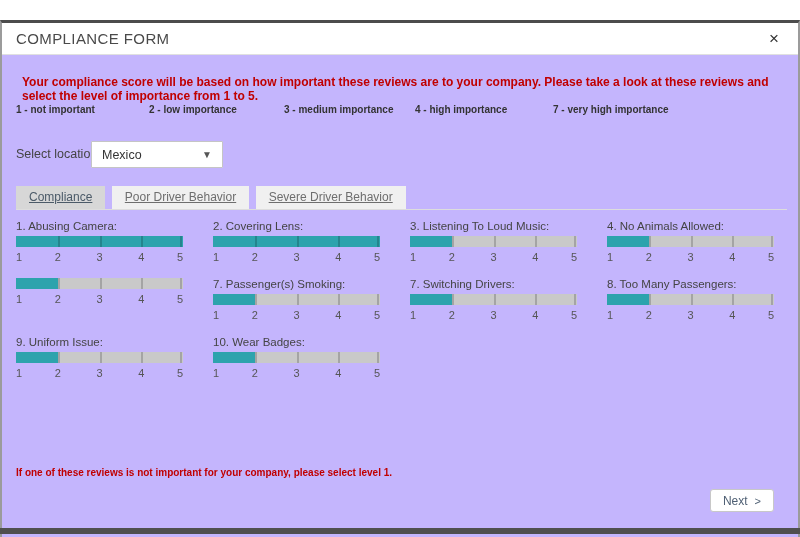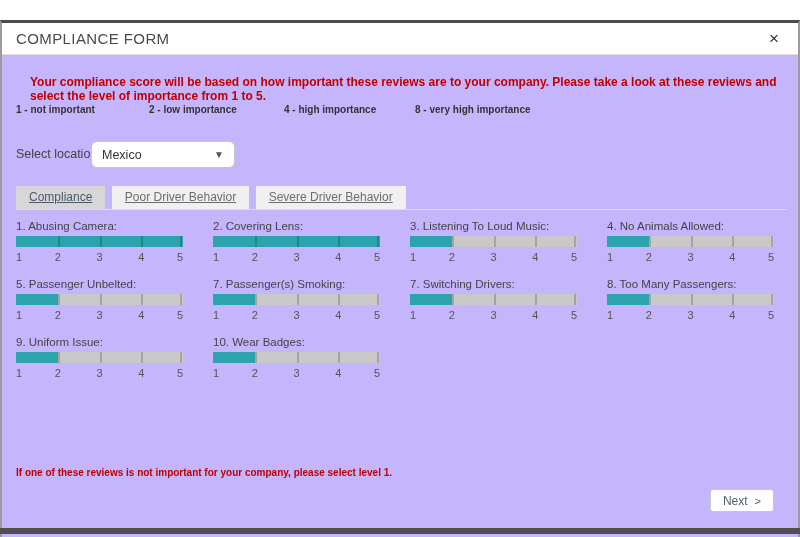--- a/index.html
+++ b/index.html
@@ -14,33 +14,33 @@
   }
   .bottom-bar{position:absolute;left:0;top:528px;width:800px;height:6px;background:#4f4f4f;}
 
   
   .dlg-header{position:absolute;left:0;top:0;width:100%;height:32px;border-bottom:1px solid #e0e0e0;background:#fff;}
   .dlg-title{position:absolute;left:14px;top:7px;font-size:15px;color:#4a4a4a;letter-spacing:.4px;}
   .close-btn{position:absolute;right:12px;top:4px;width:24px;height:24px;border:0;background:transparent;
     font-size:17px;line-height:24px;color:#333;cursor:pointer;padding:0;text-align:center;font-family:inherit;}
 
   
-  .intro{position:absolute;left:28px;top:52px;width:766px;font-size:12px;font-weight:bold;color:var(--red);}
+  .intro{position:absolute;left:20px;top:52px;width:766px;font-size:12px;font-weight:bold;color:var(--red);}
   .legend{position:absolute;left:0;top:81px;width:100%;height:16px;}
   .legend span{position:absolute;font-size:10px;font-weight:bold;color:#333;white-space:nowrap;}
   .legend span:nth-child(1){left:14px;}
   .legend span:nth-child(2){left:147px;}
   .legend span:nth-child(3){left:282px;}
   .legend span:nth-child(4){left:413px;}
   .legend span:nth-child(5){left:551px;}
 
   
   .select-row{position:absolute;left:14px;top:118px;height:27px;}
   .select-label{position:absolute;left:0;top:6px;font-size:12.5px;color:#444;white-space:nowrap;}
-  .dropdown{position:absolute;left:75px;top:0;width:144px;height:27px;border:1px solid #c5c5c5;border-radius:6px;
+  .dropdown{position:absolute;left:75px;top:0;width:132px;height:27px;border:1px solid #c5c5c5;border-radius:1px;
     background:#fff;cursor:pointer;}
   .dropdown .val{position:absolute;left:10px;top:6px;font-size:12.5px;color:#333;}
   .dropdown .caret{position:absolute;right:10px;top:7px;font-size:10px;color:#555;}
 
   
   .tabstrip{position:absolute;left:14px;top:163px;width:771px;height:24px;border-bottom:1px solid #ddd;}
   .tab{display:inline-block;height:23px;padding:0 13px;margin-right:2px;font-size:12px;line-height:23px;
     color:#6e6e6e;background:#f0f0f0;cursor:pointer;white-space:nowrap;text-decoration:underline;}
   .tab.active{background:#d7d7d7;color:#4b5a68;}
 
@@ -79,22 +79,23 @@
       <button class="close-btn">
         <span>×</span>
       </button>
     </div>
 
     <div class="intro">Your compliance score will be based on how important these reviews are to your company. Please take a look at these reviews and select the level of importance from 1 to 5.</div>
 
     <div class="legend">
       <span>1 - not important</span>
       <span>2 - low importance</span>
+      <span>3 - medium importance</span>
       <span>4 - high importance</span>
-      <span>8 - very high importance</span>
+      <span>7 - very high importance</span>
     </div>
 
     <div class="select-row">
       <span class="select-label">Select location:</span>
       <div class="dropdown">
         <span class="val">Mexico</span>
         <span class="caret">▼</span>
       </div>
     </div>
 
@@ -167,21 +168,20 @@
     </div>
     <div class="nums">
             <span class="num n0">1</span>
             <span class="num n1">2</span>
             <span class="num n2">3</span>
             <span class="num n3">4</span>
             <span class="num n4">5</span>
           </div>
   </div>
         <div class="slider-cell">
-    <div class="slider-label">5. Passenger Unbelted:</div>
     <div class="track">
       <div class="fill" style="width: 25%;"></div>
       <div class="tick t1"></div>
       <div class="tick t2"></div>
       <div class="tick t3"></div>
       <div class="tick t4"></div>
     </div>
     <div class="nums">
             <span class="num n0">1</span>
             <span class="num n1">2</span>

